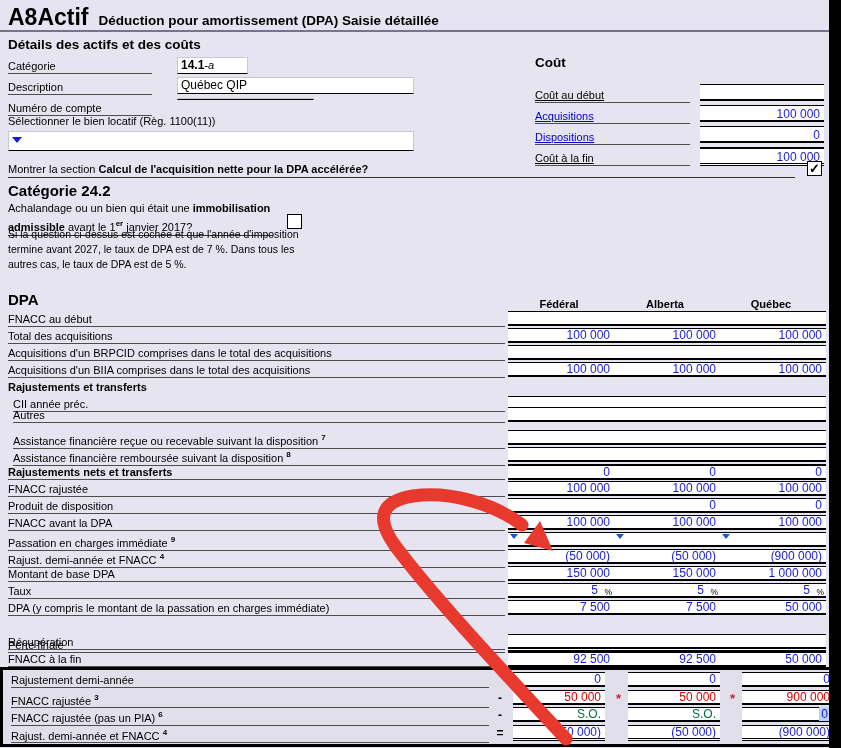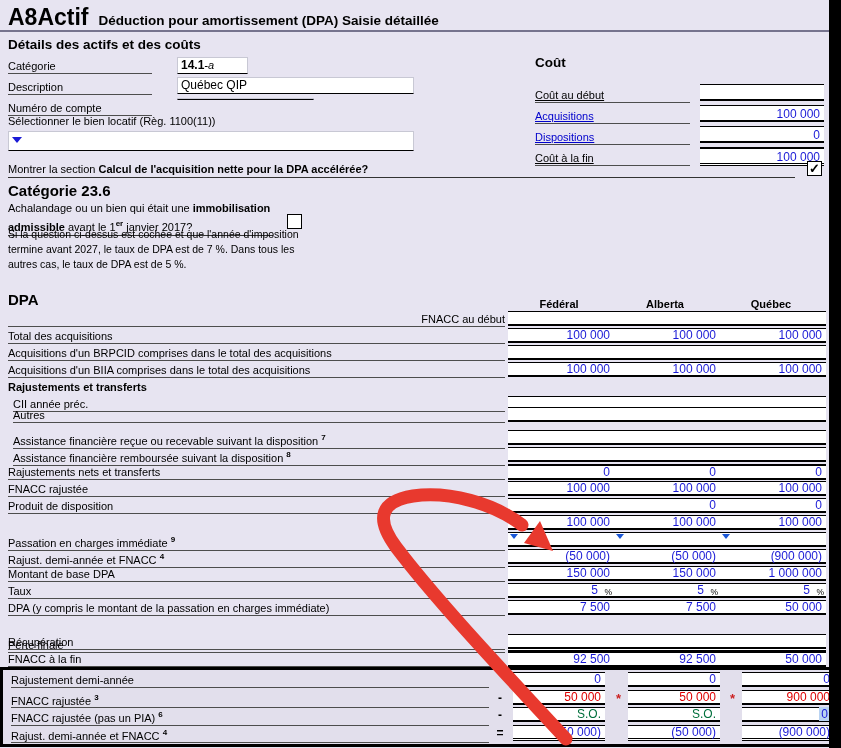--- a/index.html
+++ b/index.html
@@ -123,38 +123,38 @@
     </div>
 </div>
 
 <div class="abs toggle-label">
   <span>Montrer la section </span><b>Calcul de l'acquisition nette pour la DPA accélérée?</b>
 </div>
 <div class="abs chk" style="left:807px;top:161px;">
   <span>✓</span>
 </div>
 
-<div class="abs" style="left:8px;top:182px;font-size:15px;font-weight:bold;">Catégorie 23.6</div>
+<div class="abs" style="left:8px;top:182px;font-size:15px;font-weight:bold;">Catégorie 24.2</div>
 <div class="abs q-line" style="left:8px;top:200px;">
   <span>Achalandage ou un bien qui était une </span><b>immobilisation</b>
 </div>
 <div class="abs q-line" style="left:8px;top:216px;width:265px;border-bottom:1.5px solid #333;">
   <b>admissible</b><span> avant le 1</span><sup>er</sup><span> janvier 2017?</span>
 </div>
 <div class="abs chk" style="left:287px;top:214px;"></div>
 <div class="abs note" style="left:8px;top:227px;">Si la question ci-dessus est cochée et que l'année d'imposition
 termine avant 2027, le taux de DPA est de 7 %. Dans tous les
 autres cas, le taux de DPA est de 5 %.</div>
 
 <div class="abs sec-head" style="left:8px;top:291px;font-size:15px;">DPA</div>
 <div class="abs colhead" style="left:508px;top:298px;">Fédéral</div>
 <div class="abs colhead" style="left:614px;top:298px;">Alberta</div>
 <div class="abs colhead" style="left:720px;top:298px;">Québec</div>
 <div class="abs" id="dpa-rows">
-    <div class="trow" style="top: 0px; text-align: right;">
+    <div class="trow" style="top: 0px;">
       <div class="tlabel">FNACC au début</div>
       <div class="tcell" style="left: 508px;"><span></span></div>
       <div class="tcell" style="left: 614px;"><span></span></div>
       <div class="tcell" style="left: 720px;"><span></span></div>
     </div>
     <div class="trow" style="top: 17px;">
       <div class="tlabel">Total des acquisitions</div>
       <div class="tcell" style="left: 508px;"><span>100 000</span></div>
       <div class="tcell" style="left: 614px;"><span>100 000</span></div>
       <div class="tcell" style="left: 720px;"><span>100 000</span></div>
@@ -192,38 +192,39 @@
       <div class="tcell" style="left: 614px;"><span></span></div>
       <div class="tcell" style="left: 720px;"><span></span></div>
     </div>
     <div class="trow" style="top: 136px;">
       <div class="tlabel indent">Assistance financière remboursée suivant la disposition <sup>8</sup></div>
       <div class="tcell" style="left: 508px;"><span></span></div>
       <div class="tcell" style="left: 614px;"><span></span></div>
       <div class="tcell" style="left: 720px;"><span></span></div>
     </div>
     <div class="trow" style="top: 153px;">
-      <div class="tlabel" style="font-weight: normal;">Rajustements nets et transferts</div>
+      <div class="tlabel" style="font-weight: bold;">Rajustements nets et transferts</div>
       <div class="tcell thick-top" style="left: 508px;"><span>0</span></div>
       <div class="tcell thick-top" style="left: 614px;"><span>0</span></div>
       <div class="tcell thick-top" style="left: 720px;"><span>0</span></div>
     </div>
     <div class="trow" style="top: 170px;">
       <div class="tlabel">FNACC rajustée</div>
       <div class="tcell" style="left: 508px;"><span>100 000</span></div>
       <div class="tcell" style="left: 614px;"><span>100 000</span></div>
       <div class="tcell" style="left: 720px;"><span>100 000</span></div>
     </div>
     <div class="trow" style="top: 187px;">
       <div class="tlabel">Produit de disposition</div>
       <div class="tcell" style="left: 508px;"><span></span></div>
       <div class="tcell" style="left: 614px;"><span>0</span></div>
       <div class="tcell" style="left: 720px;"><span>0</span></div>
     </div>
     <div class="trow" style="top: 204px;">
+      <div class="tlabel">FNACC avant la DPA</div>
       <div class="tcell" style="left: 508px;"><span>100 000</span></div>
       <div class="tcell" style="left: 614px;"><span>100 000</span></div>
       <div class="tcell" style="left: 720px;"><span>100 000</span></div>
     </div>
     <div class="trow" style="top: 221px;">
       <div class="tlabel">Passation en charges immédiate <sup>9</sup></div>
       <div class="tcell" style="left: 508px;"><span class="tri-sm dd"></span><span></span></div>
       <div class="tcell" style="left: 614px;"><span class="tri-sm dd"></span><span></span></div>
       <div class="tcell" style="left: 720px;"><span class="tri-sm dd"></span><span></span></div>
     </div>

